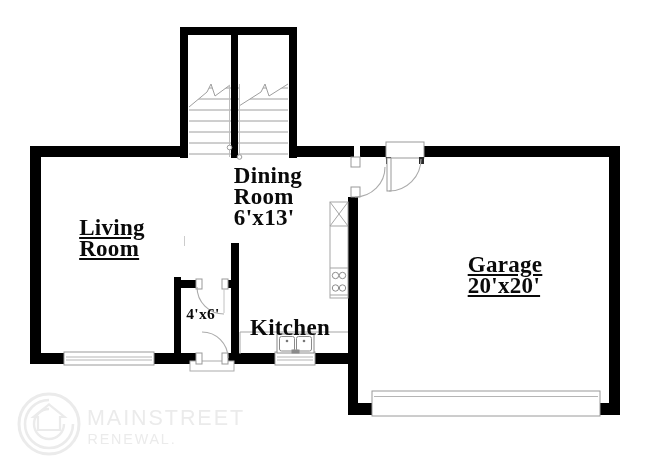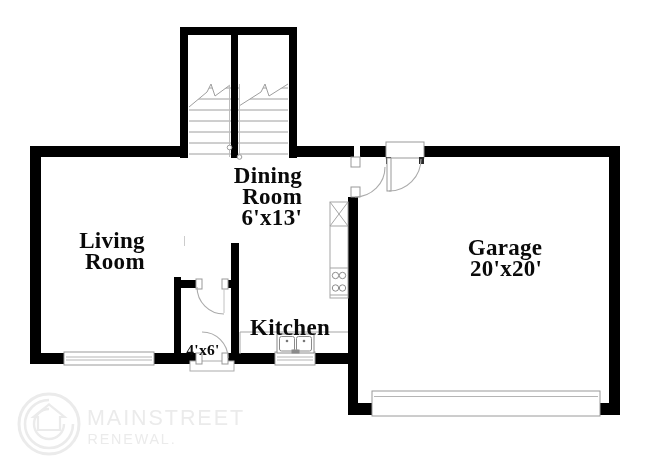--- a/index.html
+++ b/index.html
@@ -1,19 +1,19 @@
 <!DOCTYPE html>
 <html><head>
 <meta charset="utf-8">
 <style>
   html,body{margin:0;padding:0;background:#ffffff;}
   .canvas{position:relative;width:650px;height:473px;background:#ffffff;overflow:hidden;
           font-family:"Liberation Serif",serif;}
   .plan-svg{position:absolute;left:0;top:0;}
-  .room-label{position:absolute;transform:translateX(-50%);text-align:right;
+  .room-label{position:absolute;transform:translateX(-50%);text-align:left;
               font-family:"Liberation Serif",serif;font-weight:700;color:#0a0a0a;
               font-size:23px;line-height:21px;letter-spacing:.3px;white-space:nowrap;}
   .room-label .ln{display:block;}
   .small-label{font-size:15.5px;line-height:15px;}
 </style>
 </head>
 <body>
 
 <div class="canvas">
 
@@ -134,37 +134,37 @@
       <path d="M49,400 A24,24 0 1 0 73,424" stroke-width="2.6"></path>
       <path d="M49,409 A15,15 0 1 0 64,424" stroke-width="2.4"></path>
       <g stroke-width="2.2">
         <path d="M38,430 L38,417 L33.5,417 L49,404.5 L64.5,417 L60,417 L60,430 Z"></path>
       </g>
     </g>
     <text x="87" y="425" font-family="Liberation Sans, sans-serif" font-size="22" letter-spacing="2" textLength="158" lengthAdjust="spacingAndGlyphs" fill="#ebebeb">MAINSTREET</text>
     <text x="87.5" y="444" font-family="Liberation Sans, sans-serif" font-size="15.5" letter-spacing="2" textLength="89" lengthAdjust="spacingAndGlyphs" fill="#ebebeb">RENEWAL.</text>
   </svg>
 
-  <div class="room-label" style="left:112px;top:230px;">
+  <div class="room-label" style="left:112px;top:217px;text-decoration:underline;">
     <span class="ln">Living</span>
     <span class="ln">Room</span>
   </div>
 
   <div class="room-label" style="left:268px;top:165px;">
     <span class="ln">Dining</span>
     <span class="ln">Room</span>
     <span class="ln">6'x13'</span>
   </div>
 
   <div class="room-label" style="left:290px;top:269px;margin-top:48px;">
     <span class="ln">Kitchen</span>
   </div>
 
-  <div class="room-label" style="left:505px;top:237px;">
+  <div class="room-label" style="left:505px;top:254px;text-decoration:underline;">
     <span class="ln">Garage</span>
     <span class="ln">20'x20'</span>
   </div>
 
-  <div class="room-label small-label" style="left:203px;top:306px;margin-top:36px;">
+  <div class="room-label small-label" style="left:203px;top:306px;">
     <span class="ln">4'x6'</span>
   </div>
 
 </div>
 
 </body></html>

